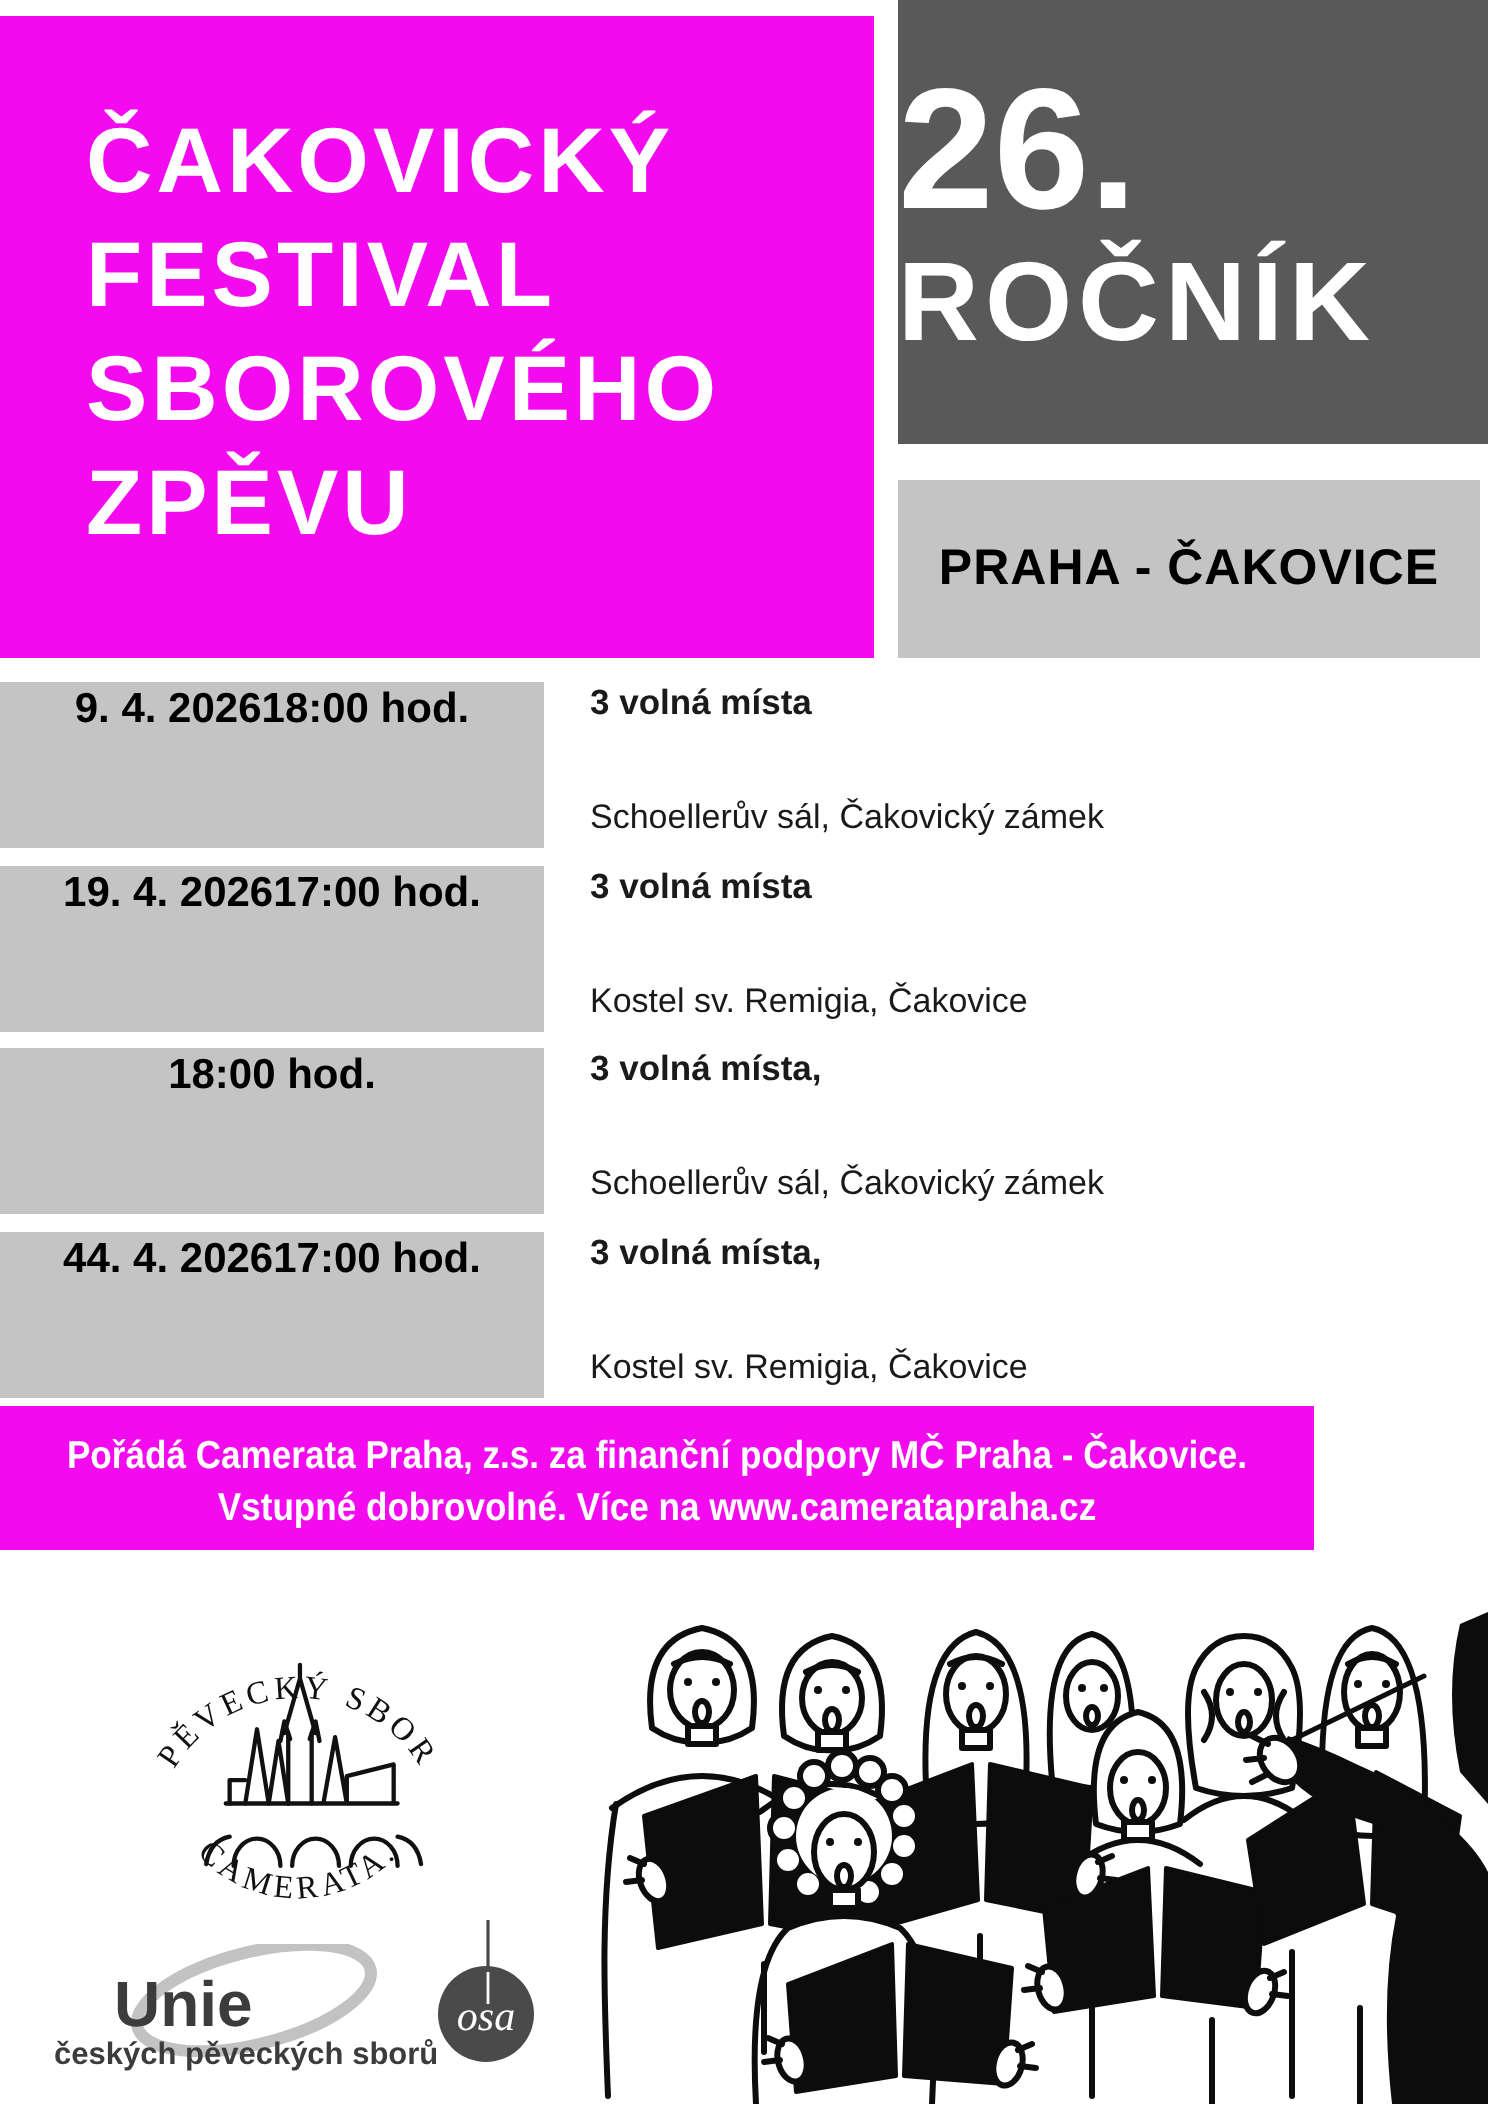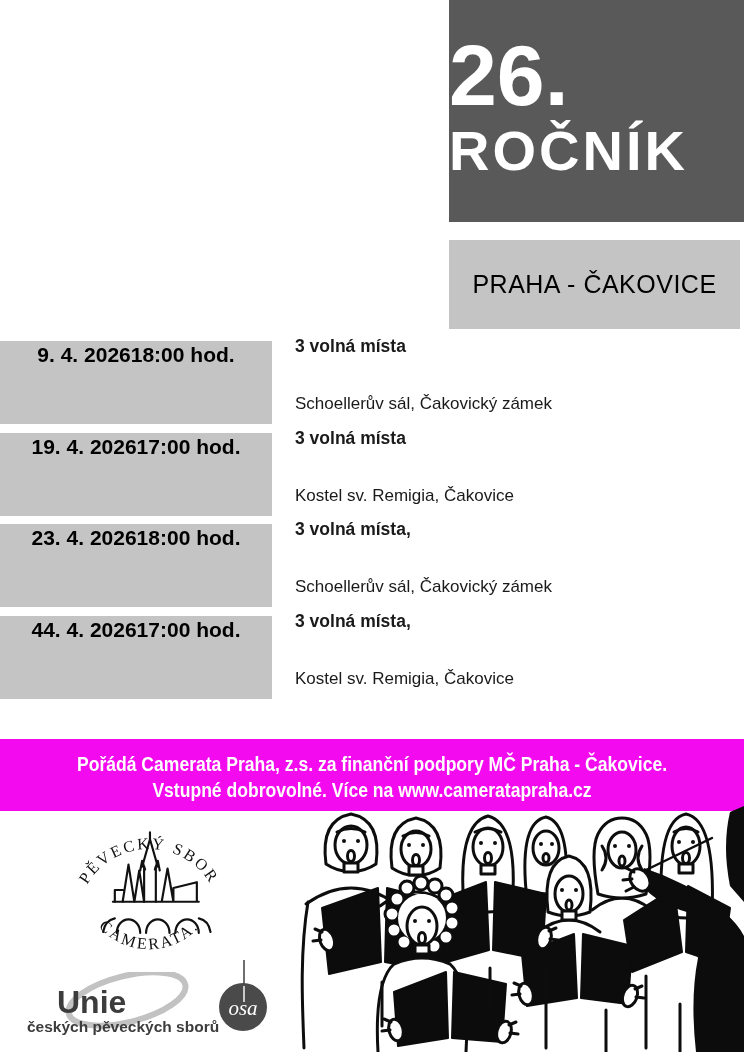--- a/index.html
+++ b/index.html
@@ -20,57 +20,63 @@
     left:449px;top:0;width:295px;height:222px;
     background:var(--dark_gray,#595959);color:#fff;font-weight:bold;
     display:flex;flex-direction:column;align-items:flex-start;
     padding-top:28px;box-sizing:border-box;
   }
   .edition-number{font-size:86px;line-height:94px;}
   .edition-label{font-size:56px;line-height:46px;letter-spacing:3px;margin-top:6px;}
   
   .location-block{
     left:449px;top:240px;width:291px;height:89px;
-    background:var(--light_gray,#C4C4C4);color:#000;font-weight:normal;
+    background:var(--light_gray,#C4C4C4);color:#000;font-weight:bold;
     font-size:25px;letter-spacing:0.5px;
     display:flex;align-items:center;justify-content:center;
   }
   
   .date-block{
     left:0;width:272px;height:83px;background:var(--light_gray,#C4C4C4);
     color:#000;font-weight:bold;font-size:21px;line-height:27px;text-align:center;
     display:flex;flex-direction:row;justify-content:center;
   }
   .info-block{
     left:295px;width:440px;height:83px;color:#1a1a1a;
-    display:flex;flex-direction:column;justify-content:flex-end;
+    display:flex;flex-direction:column;justify-content:center;
     padding:4px 0 10px 0;box-sizing:border-box;
   }
   .avail{font-weight:bold;font-size:17.5px;color:#1a1a1a;}
   .venue{font-size:17px;color:#1a1a1a;margin-top:37px;}
   .r1{top:341px;} .r2{top:433px;} .r3{top:524px;} .r4{top:616px;}
   
   .banner{
-    left:0;top:739px;width:744px;height:72px;background:var(--magenta,#F40AEE);
+    left:0;top:703px;width:657px;height:72px;background:var(--magenta,#F40AEE);
     color:#fff;font-weight:bold;font-size:19.5px;line-height:26px;text-align:center;
     padding-top:12px;box-sizing:border-box;
   }
   .banner-line{display:block;transform:scaleX(0.9);transform-origin:center;white-space:nowrap;}
   
   .camerata-logo{left:66px;top:808px;width:166px;height:166px;}
   .unie-logo{left:25px;top:972px;width:195px;height:64px;}
   .osa-logo{left:218px;top:960px;width:50px;height:74px;}
   .choir{left:294px;top:790px;width:450px;height:262px;}
   svg{display:block;}
 </style>
 </head>
 <body>
 
 <div class="poster">
 
+  <div class="abs title-block">
+    <div>ČAKOVICKÝ</div>
+    <div>FESTIVAL</div>
+    <div>SBOROVÉHO</div>
+    <div>ZPĚVU</div>
+  </div>
 
   <div class="abs edition-block">
     <div class="edition-number">26.</div>
     <div class="edition-label">ROČNÍK</div>
   </div>
 
   <div class="abs location-block">
     <span>PRAHA - ČAKOVICE</span>
   </div>
 
@@ -86,21 +92,20 @@
   <div class="abs date-block r2">
     <div>19. 4. 2026</div>
     <div>17:00 hod.</div>
   </div>
   <div class="abs info-block r2">
     <div class="avail">3 volná místa</div>
     <div class="venue">Kostel sv. Remigia, Čakovice</div>
   </div>
 
   <div class="abs date-block r3">
-    <div>23. 4. 2026</div>
     <div>18:00 hod.</div>
   </div>
   <div class="abs info-block r3">
     <div class="avail">3 volná místa,</div>
     <div class="venue">Schoellerův  sál, Čakovický zámek</div>
   </div>
 
   <div class="abs date-block r4">
     <div>44. 4. 2026</div>
     <div>17:00 hod.</div>

